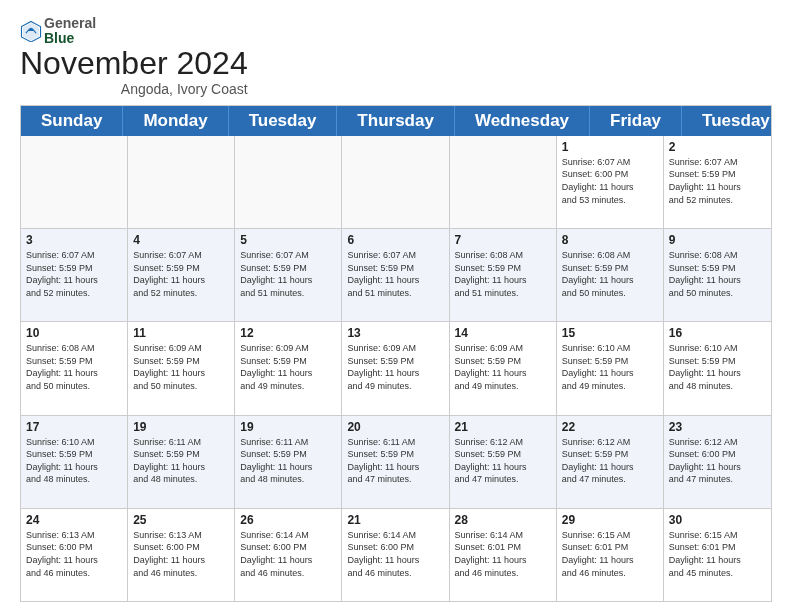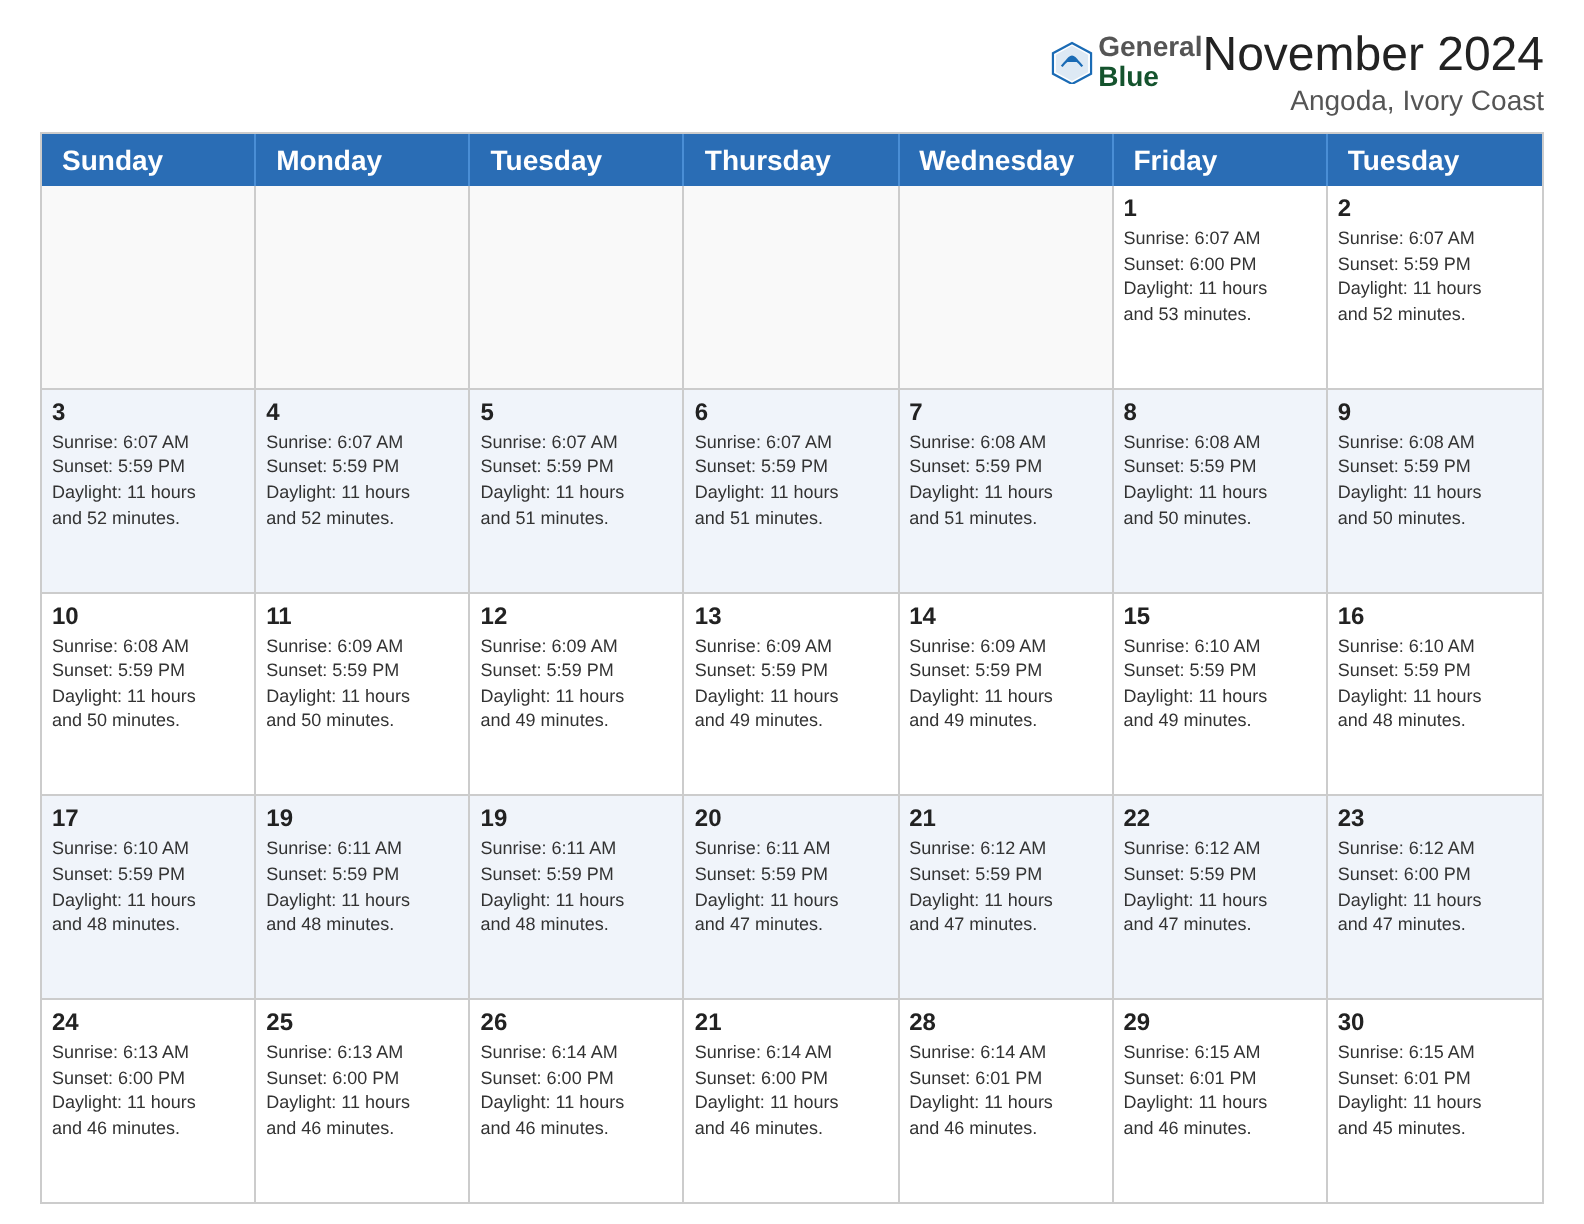--- a/index.html
+++ b/index.html
@@ -15,20 +15,21 @@
       height: 612px;
       padding: 16px 20px 10px 20px;
       display: flex;
       flex-direction: column;
     }
     .header {
       display: flex;
       justify-content: flex-end;
       align-items: flex-start;
       margin-bottom: 8px;
+      flex-direction: column;
     }
     .logo {
       display: flex;
       align-items: center;
       gap: 2px;
     }
     .logo-text {
       font-size: 14px;
       font-weight: bold;
       line-height: 1.1;
@@ -36,21 +37,21 @@
     .logo-general { color: #555; }
     .logo-blue { color: #14532d; }
     .logo-icon {
       width: 22px;
       height: 22px;
     }
     .title-block {
       text-align: right;
     }
     .month-title {
-      font-size: 24px;
+      font-size: 32px;
       font-weight: 300;
       color: #222;
       line-height: 1;
     }
     .location {
       font-size: 14px;
       color: #555;
       margin-top: 2px;
     }
     .calendar {
@@ -59,23 +60,23 @@
       flex-direction: column;
       border: 1px solid #ccc;
     }
     .cal-header {
       display: grid;
       grid-template-columns: repeat(7, 1fr);
       background: #2a6db5;
     }
     .cal-header-cell {
       color: #fff;
-      font-size: 14px;
+      font-size: 17px;
       font-weight: bold;
-      padding: 5px 10px;
+      padding: 5px 20px;
       border-right: 1px solid #4a8ed5;
       text-align: left;
     }
     .cal-header-cell:last-child { border-right: none; }
     .cal-body {
       flex: 1;
       display: flex;
       flex-direction: column;
     }
     .cal-row {

